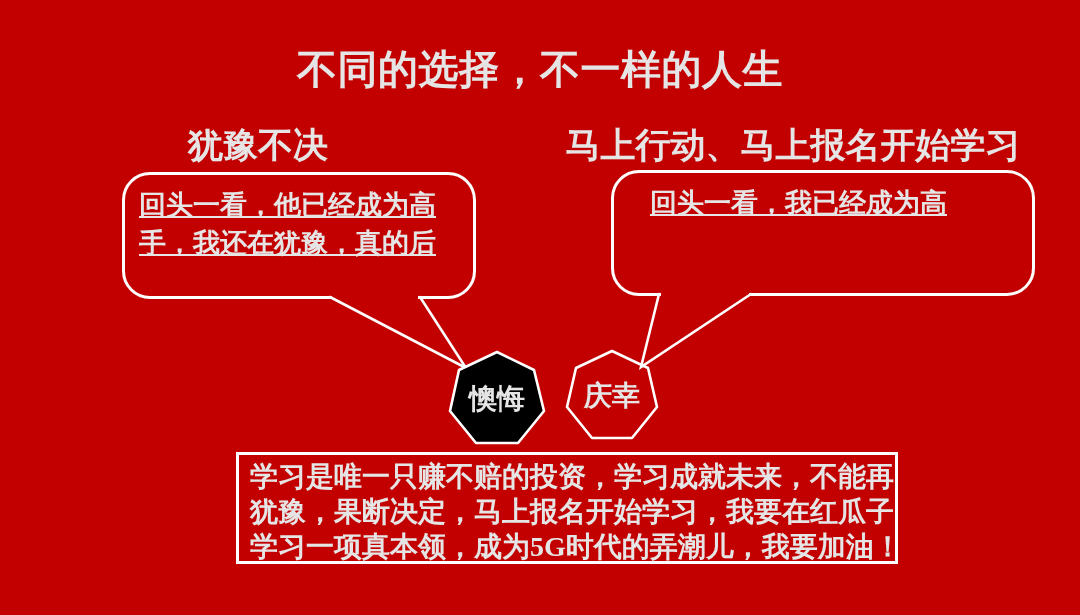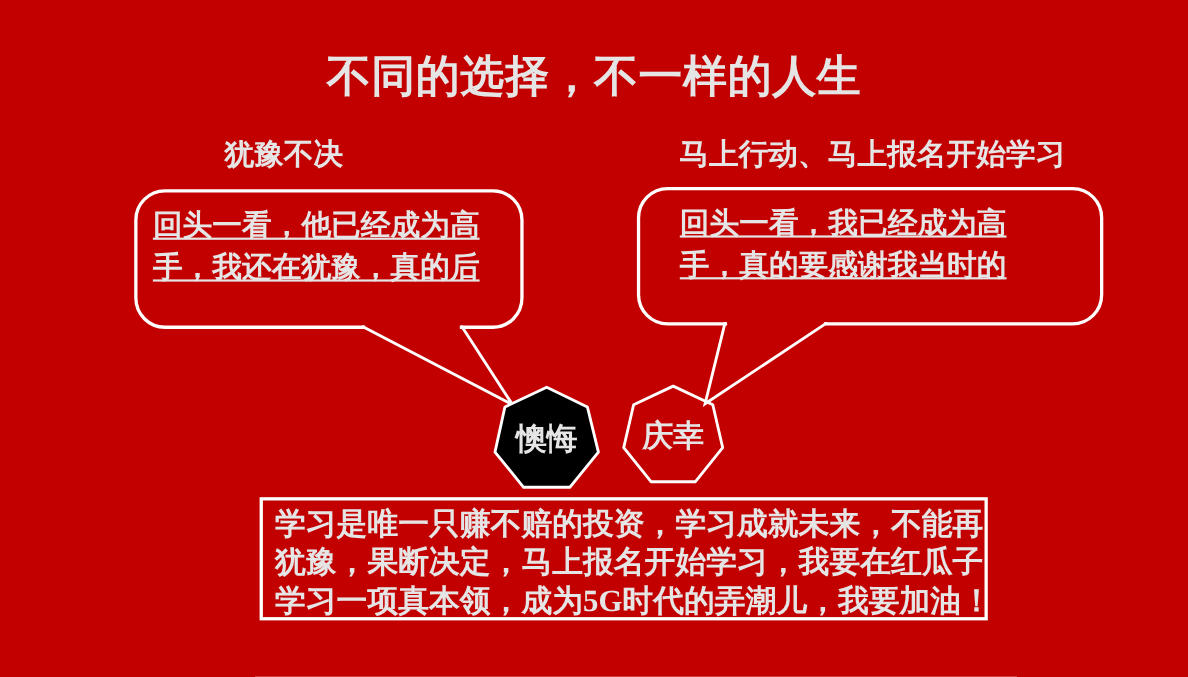--- a/index.html
+++ b/index.html
@@ -17,38 +17,38 @@
     position: absolute;
     left: 0; right: 0;
     top: 42px;
     text-align: center;
     font-size: 40px;
     letter-spacing: 0.5px;
   }
   .heading {
     position: absolute;
     top: 122px;
-    font-size: 27px;
+    font-size: 35px;
     white-space: nowrap;
     text-align: center;
   }
   .heading-left  { left: 258px; transform: translateX(-50%); }
   .heading-right { left: 793px; transform: translateX(-50%); }
   .bubble {
     position: absolute;
     box-sizing: border-box;
     border: 3px solid #FFFFFF;
     border-radius: 28px;
     font-size: 27px;
     line-height: 38px;
     padding: 11px 10px 0 14px;
     text-decoration: underline;
   }
   .bubble-left  { left: 122px; top: 172px; width: 354px; height: 127px; }
-  .bubble-right { left: 579px; top: 170px; width: 424px; height: 126px; padding-left: 36px; }
+  .bubble-right { left: 611px; top: 170px; width: 424px; height: 126px; padding-left: 36px; }
   .bubble-line { white-space: nowrap; }
   .overlay {
     position: absolute;
     left: 0; top: 0;
     width: 1080px; height: 615px;
     pointer-events: none;
   }
   .tail-stroke {
     fill: none;
     stroke: #FFFFFF;
@@ -90,21 +90,20 @@
   <div class="heading heading-left">犹豫不决</div>
   <div class="heading heading-right">马上行动、马上报名开始学习</div>
 
   <div class="bubble bubble-left">
     <div class="bubble-line">回头一看，他已经成为高</div>
     <div class="bubble-line">手，我还在犹豫，真的后</div>
   </div>
 
   <div class="bubble bubble-right">
     <div class="bubble-line">回头一看，我已经成为高</div>
-    <div class="bubble-line">手，真的要感谢我当时的</div>
   </div>
 
   <svg class="overlay" width="1080" height="615" viewBox="0 0 1080 615">
 
     <line x1="332" y1="297.5" x2="418" y2="297.5" stroke-width="6" stroke="#C30000"></line>
     <line x1="661" y1="294.5" x2="749" y2="294.5" stroke-width="6" stroke="#C30000"></line>
 
     <path class="tail-stroke" d="M330,297 L466,368 L420,297"></path>
     <path class="tail-stroke" d="M659,294 L641,367 L751,294"></path>
 

